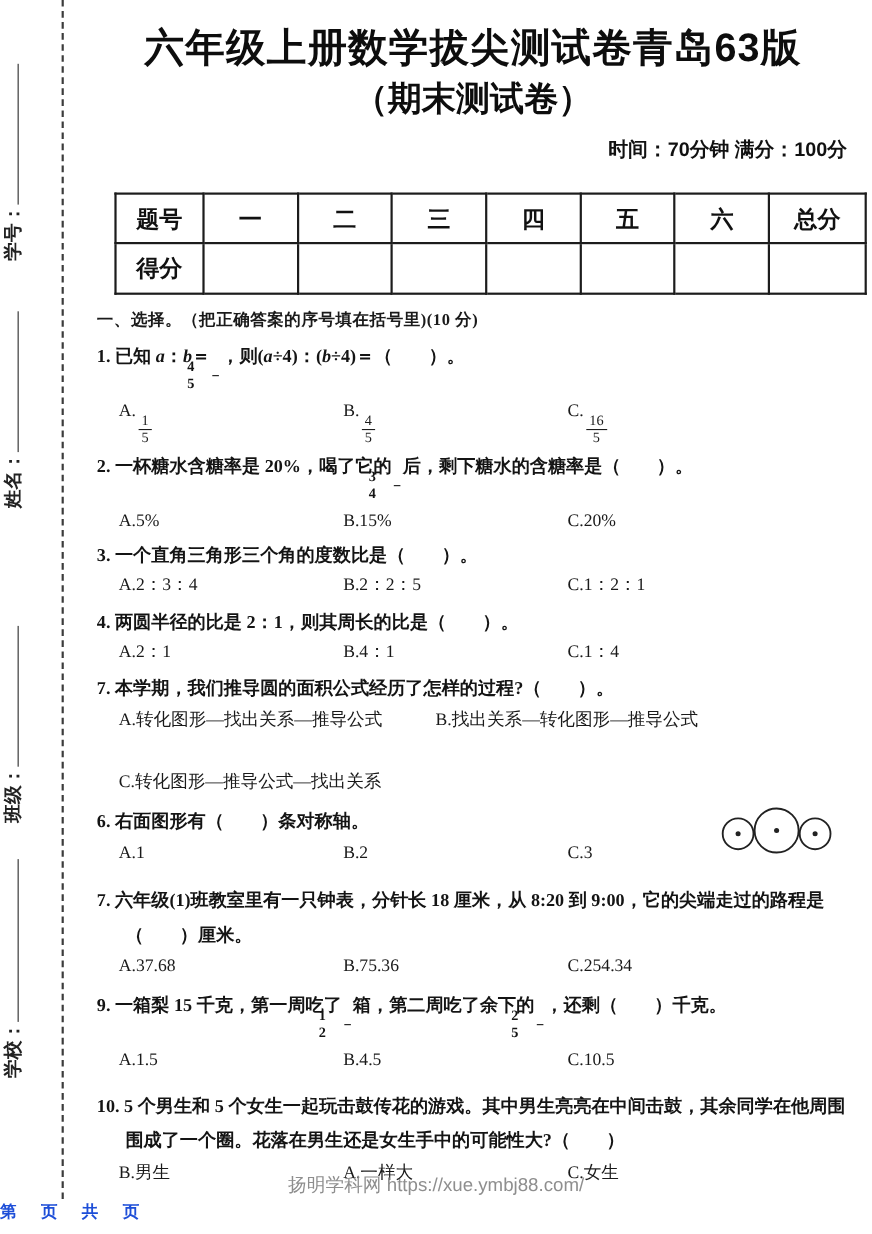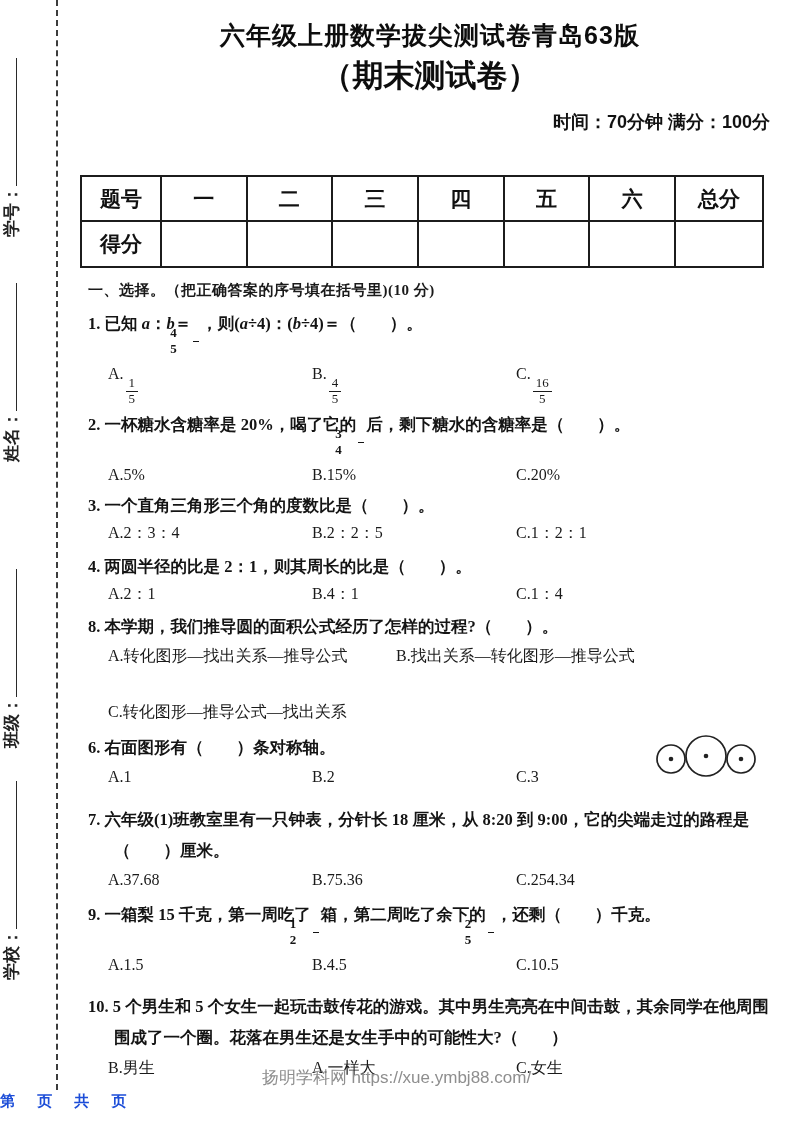--- a/index.html
+++ b/index.html
@@ -15,25 +15,25 @@
   }
   .side-field{
     position:absolute;left:24px;transform:rotate(-90deg);transform-origin:0 100%;
     white-space:nowrap;font-size:17px;font-weight:600;height:24px;line-height:24px;
     font-family:"Liberation Sans","DejaVu Sans",sans-serif;color:#222;
   }
   .write-line{display:inline-block;width:128px;border-bottom:1.6px solid #2a2a2a;height:16px;vertical-align:baseline;}
   
   .header{position:absolute;left:88px;top:20px;width:684px;text-align:center;
     font-family:"Liberation Sans","DejaVu Sans",sans-serif;}
-  .title{font-size:25px;font-weight:bold;letter-spacing:1px;line-height:1.25;color:#0d0d0d;}
+  .title{font-size:36px;font-weight:bold;letter-spacing:1px;line-height:1.25;color:#0d0d0d;}
   .subtitle{font-size:31px;font-weight:bold;margin-top:4px;color:#0d0d0d;}
   .meta{font-size:18px;font-weight:bold;text-align:right;margin-top:13px;padding-right:2px;color:#111;}
   
-  .score-table{position:absolute;left:80px;top:175px;width:684px;border-collapse:collapse;
+  .score-table{position:absolute;left:104px;top:175px;width:684px;border-collapse:collapse;
     font-family:"Liberation Sans","DejaVu Sans",sans-serif;}
   .score-table td{border:2px solid #1c1c1c;text-align:center;font-size:21px;font-weight:bold;color:#111;}
   .score-table tr.r1 td{height:41px;}
   .score-table tr.r2 td{height:42px;}
   
   .content{position:absolute;left:88px;top:278px;width:686px;}
   .section-title{font-size:15px;font-weight:600;margin:3px 0 12px 0;letter-spacing:.5px;}
   .q-text{font-size:16.5px;font-weight:600;line-height:24px;padding-left:26px;text-indent:-26px;color:#141414;}
   .q-text.tall{line-height:31px;}
   .q{margin-top:8px;position:relative;}
@@ -161,21 +161,21 @@
   <div class="q" style="margin-top:11px">
     <div class="q-text">4. 两圆半径的比是 2：1，则其周长的比是（　　）。</div>
     <div class="opts" style="margin-top:4px">
       <span class="opt">A.2：1</span>
       <span class="opt">B.4：1</span>
       <span class="opt">C.1：4</span>
     </div>
   </div>
 
   <div class="q" style="margin-top:10px">
-    <div class="q-text">8. 本学期，我们推导圆的面积公式经历了怎样的过程?（　　）。</div>
+    <div class="q-text">7. 本学期，我们推导圆的面积公式经历了怎样的过程?（　　）。</div>
     <div class="opts wide">
       <span class="opt">A.转化图形—找出关系—推导公式</span>
       <span class="opt">B.找出关系—转化图形—推导公式</span>
     </div>
     <div class="opts single">
       <span class="opt">C.转化图形—推导公式—找出关系</span>
     </div>
   </div>
 
   <div class="q" style="margin-top:13px">

